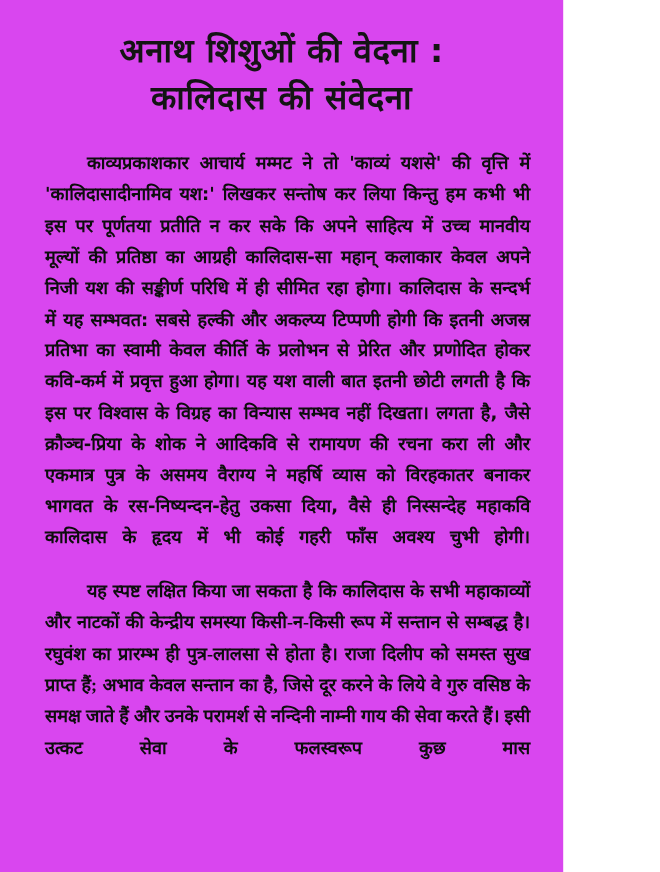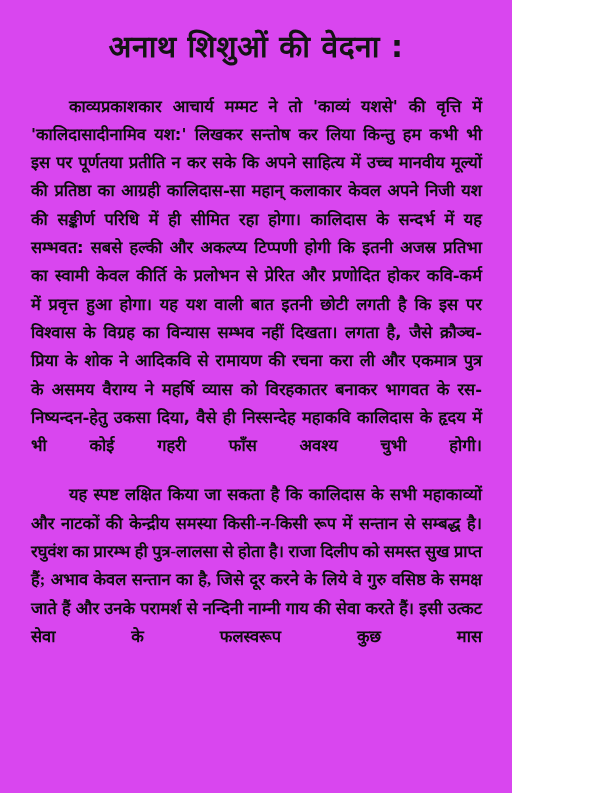--- a/index.html
+++ b/index.html
@@ -27,21 +27,21 @@
     line-height: 1.42;
     letter-spacing: 0.5px;
     color: #141414;
     white-space: nowrap;
   }
   .title-line.second {
     font-size: 30px;
   }
   .body-block {
     margin-top: 24px;
-    padding: 0 30px 0 31px;
+    padding: 0 30px 0 41px;
   }
   .para {
     font-family: "DejaVu Sans", sans-serif;
     font-weight: bold;
     font-size: 16.4px;
     line-height: 28.3px;
     text-align: justify;
     text-align-last: justify;
     color: #0d0d0d;
     margin: 0;
@@ -55,20 +55,21 @@
     font-family: Liberation Serif, serif;
   }
 </style>
 </head>
 <body>
 
 <div class="page">
 
   <div class="title-block">
     <div class="title-line">अनाथ शिशुओं की वेदना :</div>
+    <div class="title-line second">कालिदास की संवेदना</div>
   </div>
 
   <div class="body-block">
     <p class="para">काव्यप्रकाशकार आचार्य मम्मट ने तो 'काव्यं यशसे' की वृत्ति में 'कालिदासादीनामिव यश:' लिखकर सन्तोष कर लिया किन्तु हम कभी भी इस पर पूर्णतया प्रतीति न कर सके कि अपने साहित्य में उच्च मानवीय मूल्यों की प्रतिष्ठा का आग्रही कालिदास-सा महान् कलाकार केवल अपने निजी यश की सङ्कीर्ण परिधि में ही सीमित रहा होगा। कालिदास के सन्दर्भ में यह सम्भवत: सबसे हल्की और अकल्प्य टिप्पणी होगी कि इतनी अजस्र प्रतिभा का स्वामी केवल कीर्ति के प्रलोभन से प्रेरित और प्रणोदित होकर कवि-कर्म में प्रवृत्त हुआ होगा। यह यश वाली बात इतनी छोटी लगती है कि इस पर विश्वास के विग्रह का विन्यास सम्भव नहीं दिखता। लगता है, जैसे क्रौञ्च-प्रिया के शोक ने आदिकवि से रामायण की रचना करा ली और एकमात्र पुत्र के असमय वैराग्य ने महर्षि व्यास को विरहकातर बनाकर भागवत के रस-निष्यन्दन-हेतु उकसा दिया, वैसे ही निस्सन्देह महाकवि कालिदास के हृदय में भी कोई गहरी फाँस अवश्य चुभी होगी।</p>
     <p class="para second">यह स्पष्ट लक्षित किया जा सकता है कि कालिदास के सभी महाकाव्यों और नाटकों की केन्द्रीय समस्या किसी-न-किसी रूप में सन्तान से सम्बद्ध है। रघुवंश का प्रारम्भ ही पुत्र-लालसा से होता है। राजा दिलीप को समस्त सुख प्राप्त हैं; अभाव केवल सन्तान का है, जिसे दूर करने के लिये वे गुरु वसिष्ठ के समक्ष जाते हैं और उनके परामर्श से नन्दिनी नाम्नी गाय की सेवा करते हैं। इसी उत्कट सेवा के फलस्वरूप कुछ मास</p>
   </div>
 
 </div>
 
 </body></html>

